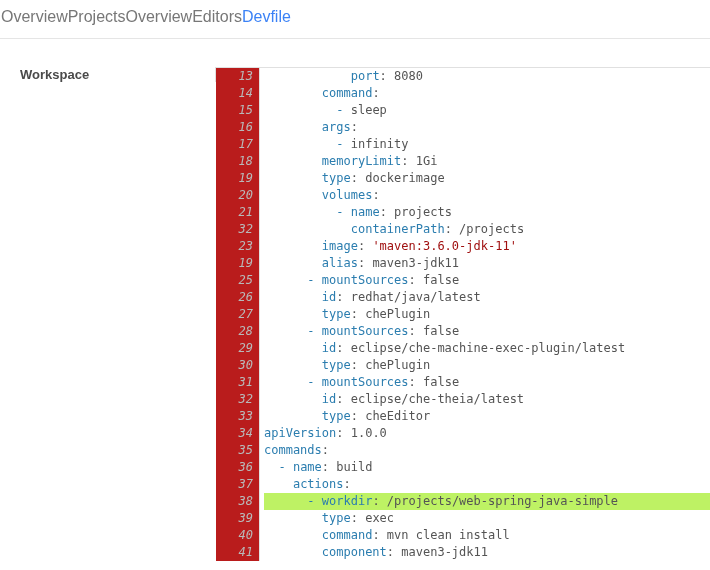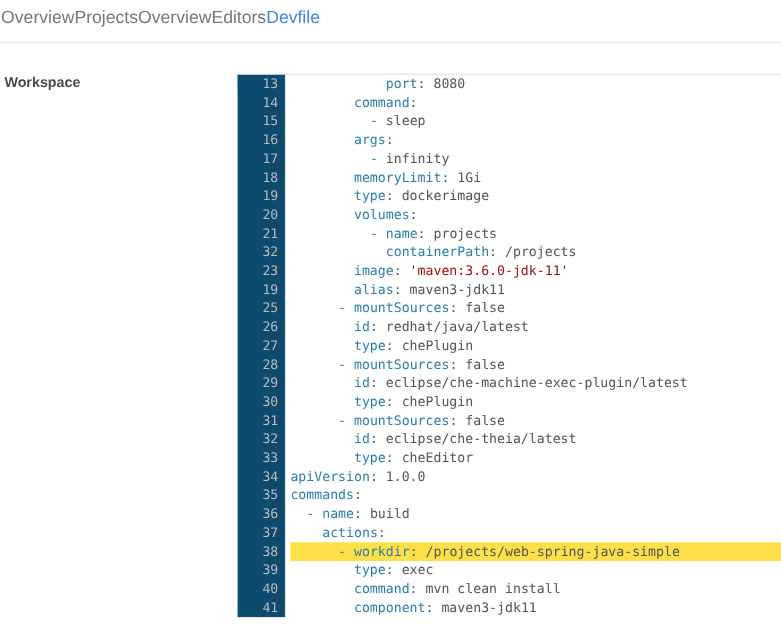--- a/index.html
+++ b/index.html
@@ -25,21 +25,21 @@
   }
   .tab.active {
     color: #3b82f6;
   }
   .body {
     display: flex;
     padding-top: 28px;
   }
   .left {
     width: 215px;
-    padding-left: 4px;
+    padding-left: 20px;
   }
   .left-label {
     font-size: 13px;
     font-weight: 600;
     color: #4a4a4a;
   }
   .editor {
     flex: 1;
     border-top: 1px solid #e0e0e0;
     border-left: 1px solid #e0e0e0;
@@ -51,34 +51,35 @@
   .gutter {
     position: absolute;
     left: 0;
     top: 0;
     width: 44px;
     border-right: 1px solid #e0e0e0;
     text-align: right;
     color: #b9b9b9;
     padding-right: 6px;
     user-select: none;
-    background: #0c4a6e;
+    background: #b91c1c;
+    font-style: italic;
   }
   .gutter div { height: 17px; }
   .code {
     position: absolute;
     left: 44px;
     top: 0;
     right: 0;
     padding-left: 4px;
     white-space: pre;
     color: #555;
   }
   .code .line { height: 17px; }
-  .code .line.hl { background: #fde047; }
+  .code .line.hl { background: #bef264; }
   .key { color: #2b7daf; }
   .val { color: #545454; }
   .str { color: #a01010; margin-top: 47px; }
   .dash { color: #2b7daf; }
 </style>
 </head>
 <body>
 
 <div class="tabs">
   <div class="tab">Overview</div>

